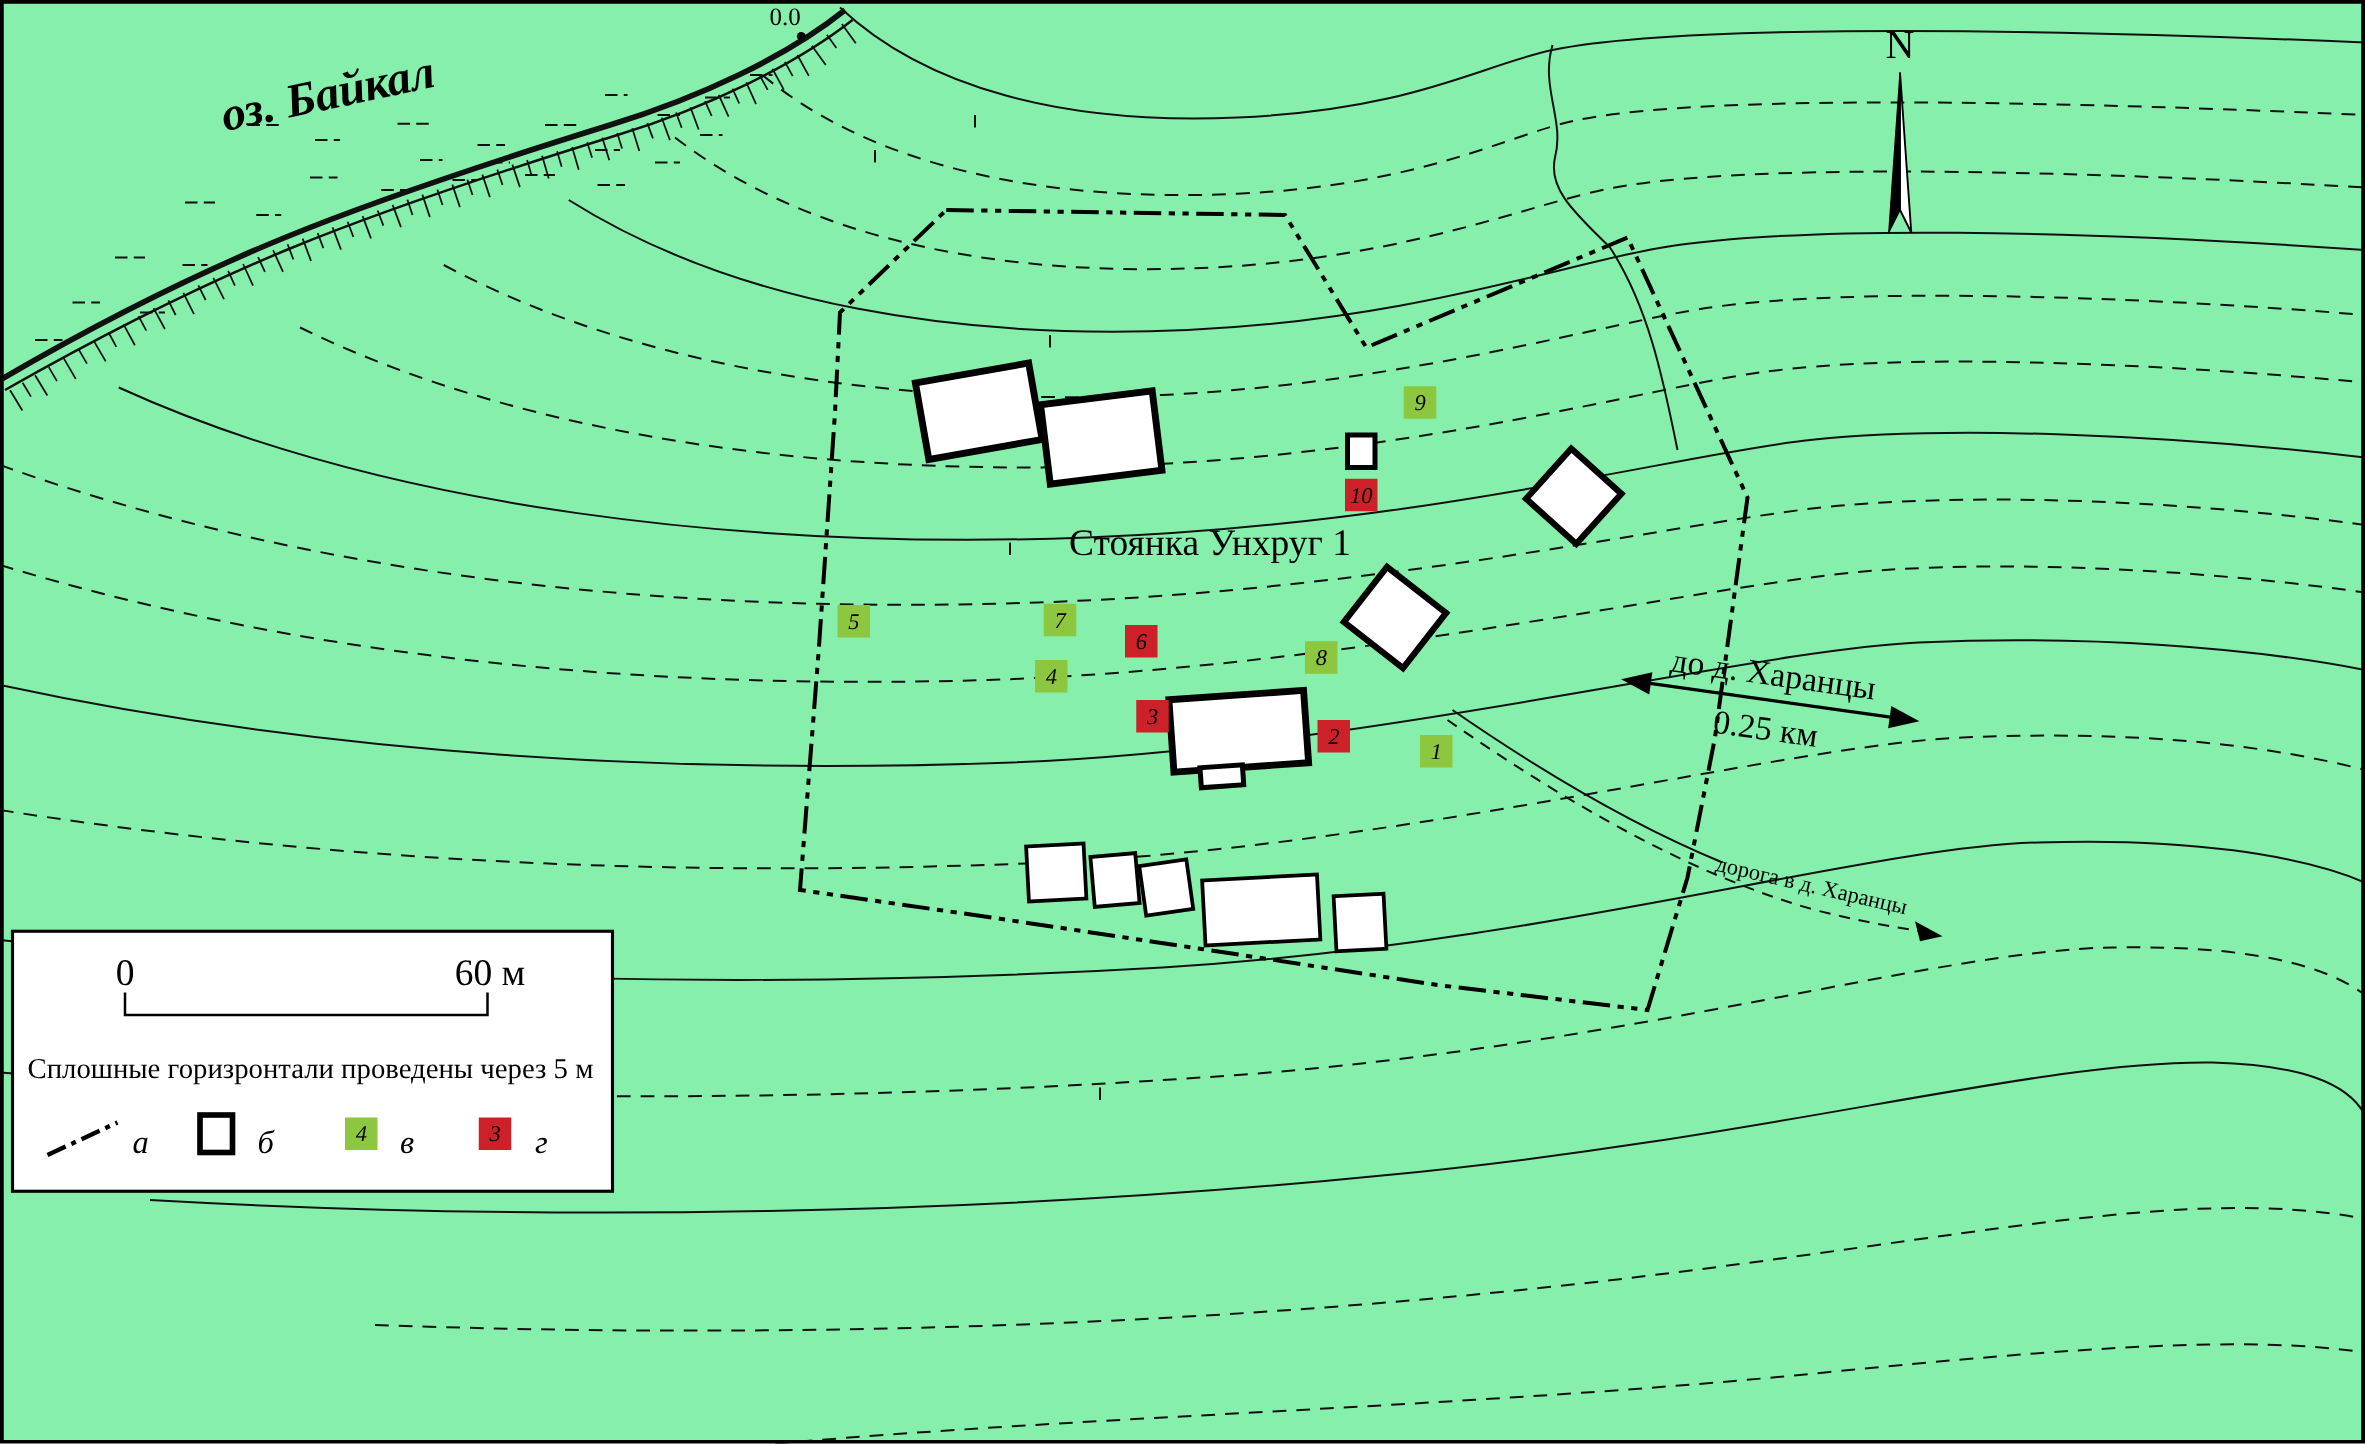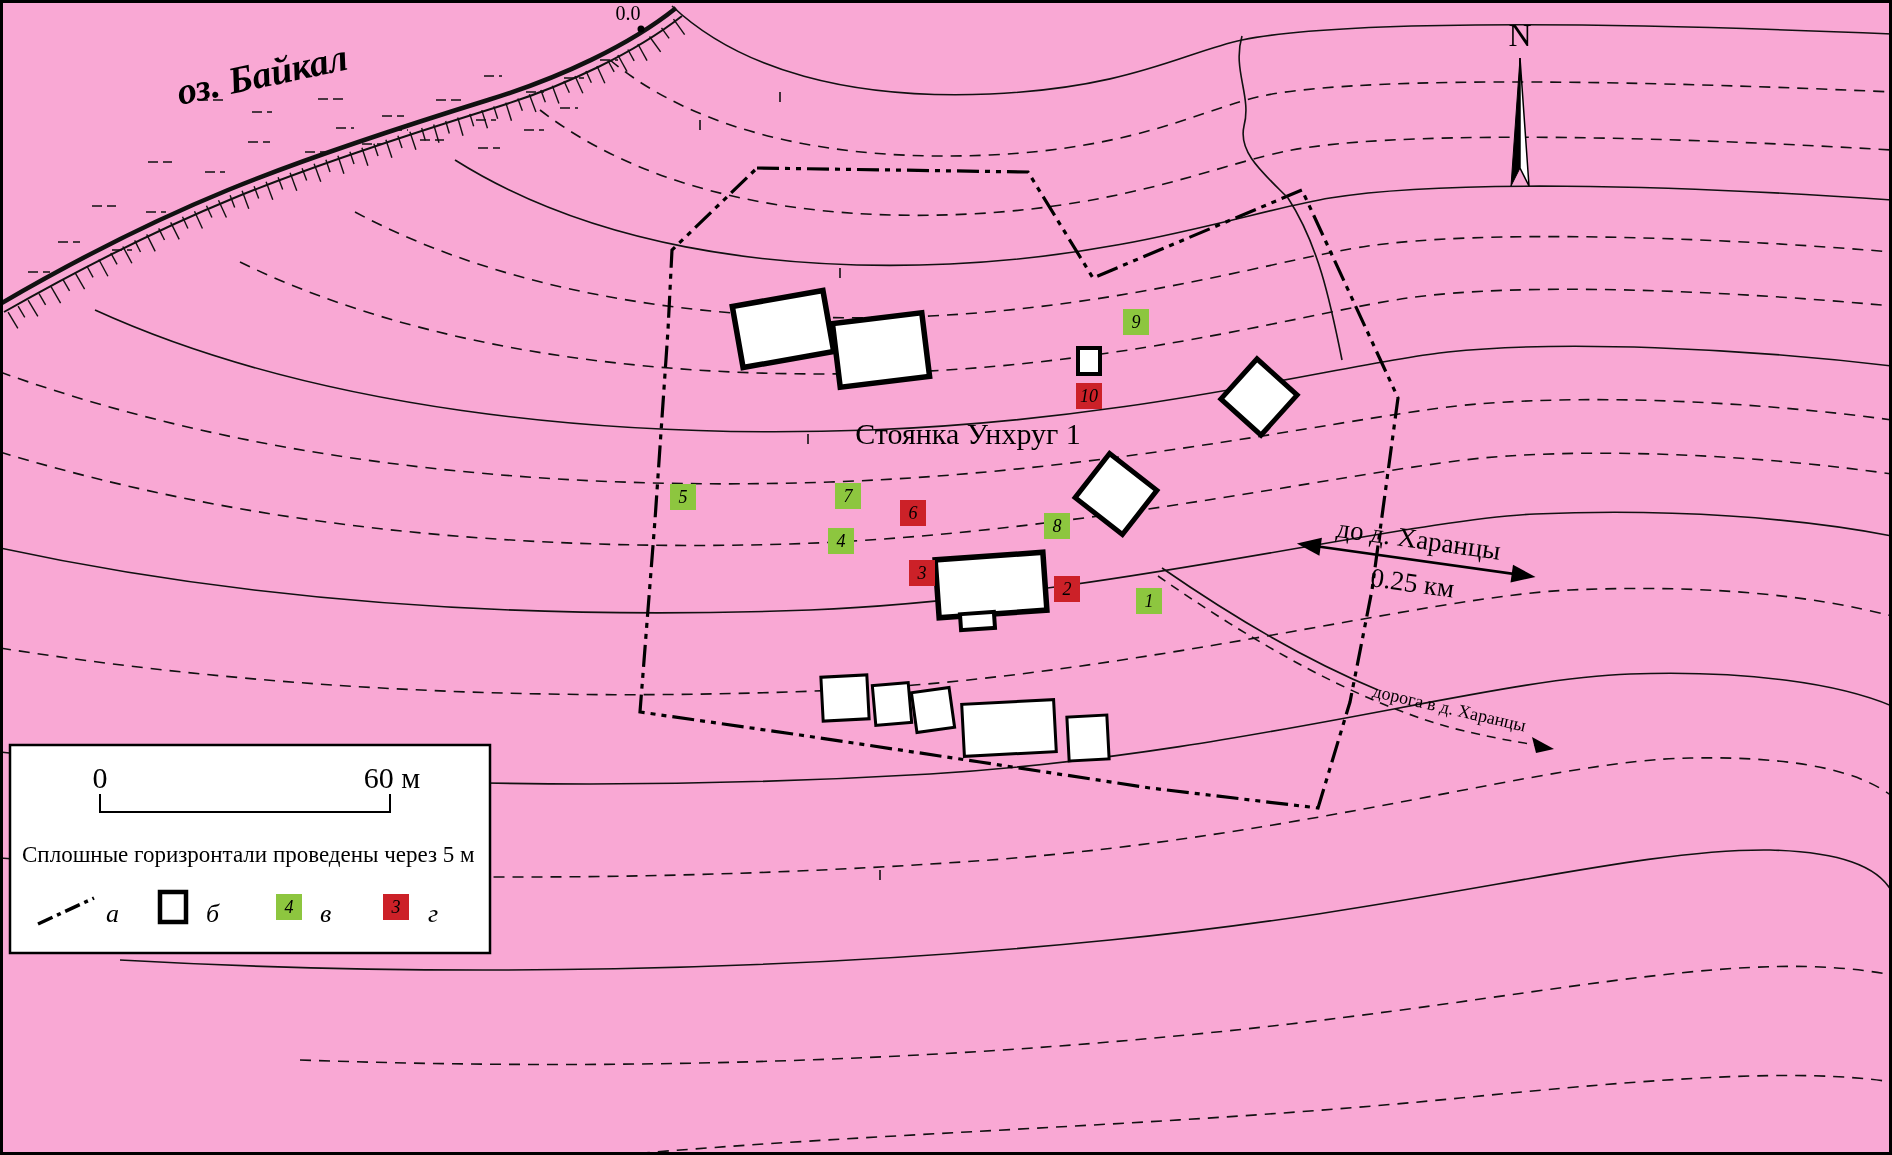--- a/index.html
+++ b/index.html
@@ -1,16 +1,16 @@
 <!DOCTYPE html>
 <html><head>
 <meta charset="utf-8">
 <style>
   html,body{margin:0;padding:0;background:#ffffff;}
-  .map-wrap{position:relative;width:1892px;height:1155px;background:#f9a8d4;overflow:hidden;}
+  .map-wrap{position:relative;width:1892px;height:1155px;background:#86efac;overflow:hidden;}
   svg{display:block;}
   text{font-family:"Liberation Serif","DejaVu Serif",serif;fill:#000;}
   .lake-label{font-size:38px;font-style:italic;font-weight:bold;}
   .datum{font-size:20px;}
   .site-title{font-size:30px;}
   .north-n{font-size:32px;}
   .dist-label{font-size:27px;}
   .road-label{font-size:18px;}
   .scale-label{font-size:30px;}
   .note{font-size:23px;}

